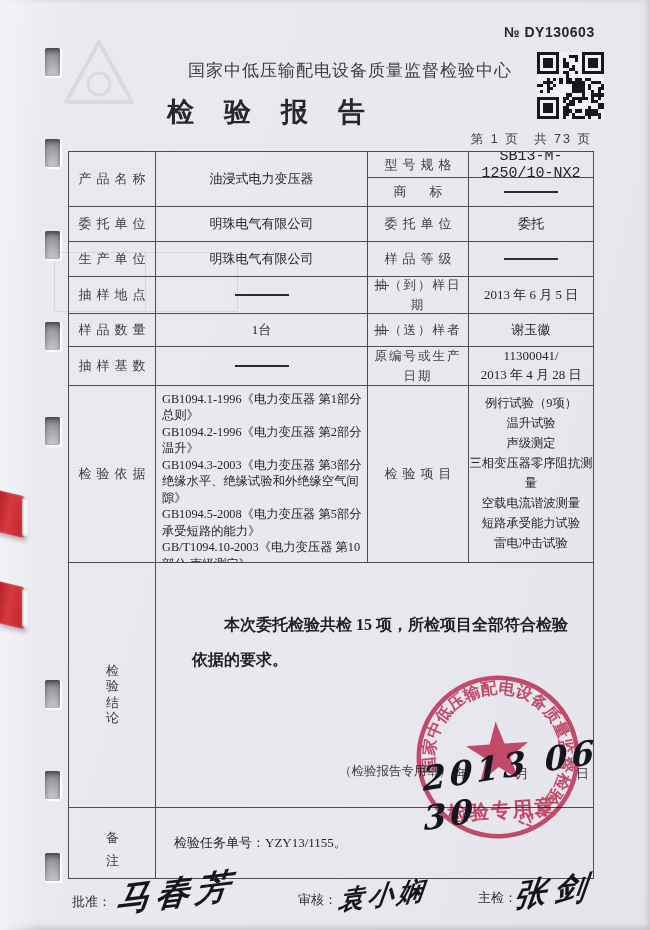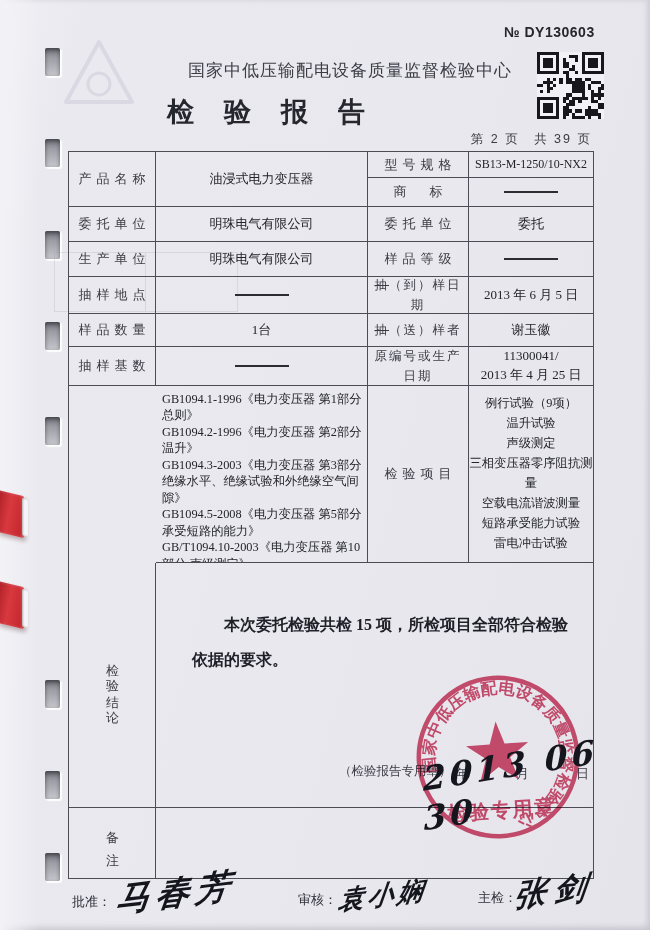--- a/index.html
+++ b/index.html
@@ -45,21 +45,21 @@
   .cell{border-right:1px solid #4c4c56;border-bottom:1px solid #4c4c56;
         display:flex;align-items:center;justify-content:center;
         font-family:"Liberation Serif","DejaVu Serif",serif;color:#26262e;
         text-align:center;overflow:hidden;}
   .cell.no-r{border-right:none;}
   .cell.no-b{border-bottom:none;}
   .lbl{font-size:13px;color:#3b3b45;letter-spacing:5px;text-indent:5px;}
   .lbl-narrow{font-size:12.5px;color:#3b3b45;letter-spacing:2px;line-height:1.6;
         padding:0 6px;text-indent:0;}
   .val{font-size:13px;color:#23232b;}
-  .val-latin{font-family:Liberation Serif, serif;font-size:12px;}
+  .val-latin{font-family:Liberation Mono, monospace;font-size:15px;}
   .dashmark{display:inline-block;width:54px;height:0;border-bottom:2px solid #2b2b33;}
   .struck{text-decoration:line-through;}
   .two-line{flex-direction:column;line-height:1.45;}
   .list-left{align-items:flex-start;justify-content:flex-start;text-align:left;
         font-size:12.3px;line-height:1.34;padding:5px 4px 4px 6px;color:#23232b;
         flex-direction:column;display:flex;}
   .list-center{justify-content:center;text-align:center;font-size:12.3px;line-height:1.62;
         color:#23232b;flex-direction:column;display:flex;}
   .vlabel{writing-mode:vertical-rl;letter-spacing:16px;font-size:13px;color:#3b3b45;}
   .vlabel2{writing-mode:vertical-rl;letter-spacing:22px;font-size:13px;color:#3b3b45;}
@@ -246,21 +246,21 @@
       <rect x="2" y="2" width="3" height="3" fill="#17171d"></rect>
       <rect x="14" y="0" width="7" height="7" fill="#17171d"></rect>
       <rect x="15" y="1" width="5" height="5" fill="#f2f1f5"></rect>
       <rect x="16" y="2" width="3" height="3" fill="#17171d"></rect>
       <rect x="0" y="14" width="7" height="7" fill="#17171d"></rect>
       <rect x="1" y="15" width="5" height="5" fill="#f2f1f5"></rect>
       <rect x="2" y="16" width="3" height="3" fill="#17171d"></rect>
     </svg>
   <div class="org-header">国家中低压输配电设备质量监督检验中心</div>
   <div class="doc-title">检验报告</div>
-  <div class="page-info">第 2 页　共 39 页</div>
+  <div class="page-info">第 1 页　共 73 页</div>
 
   <div class="tbl">
 
     <div class="cell lbl" style="grid-column:1;grid-row:1/3">产品名称</div>
     <div class="cell val" style="grid-column:2;grid-row:1/3">油浸式电力变压器</div>
     <div class="cell lbl" style="grid-column:3;grid-row:1">型号规格</div>
     <div class="cell val val-latin no-r" style="grid-column:4;grid-row:1">SB13-M-1250/10-NX2</div>
     <div class="cell lbl" style="grid-column:3;grid-row:2">商　标</div>
     <div class="cell no-r" style="grid-column:4;grid-row:2">
         <span class="dashmark"></span>
@@ -294,23 +294,24 @@
     </div>
     <div class="cell val no-r" style="grid-column:4;grid-row:6">谢玉徽</div>
 
     <div class="cell lbl" style="grid-column:1;grid-row:7">抽样基数</div>
     <div class="cell" style="grid-column:2;grid-row:7">
         <span class="dashmark"></span>
       </div>
     <div class="cell lbl-narrow" style="grid-column:3;grid-row:7">原编号或生产日期</div>
     <div class="cell val two-line no-r" style="grid-column:4;grid-row:7">
       <span>11300041/</span>
-      <span>2013 年 4 月 25 日</span>
-    </div>
-
+      <span>2013 年 4 月 28 日</span>
+    </div>
+
+    <div class="cell lbl" style="grid-column:1;grid-row:8">检验依据</div>
     <div class="cell list-left" style="grid-column:2;grid-row:8">
         <div>GB1094.1-1996《电力变压器 第1部分 总则》</div>
         <div>GB1094.2-1996《电力变压器 第2部分 温升》</div>
         <div>GB1094.3-2003《电力变压器 第3部分 绝缘水平、绝缘试验和外绝缘空气间隙》</div>
         <div>GB1094.5-2008《电力变压器 第5部分 承受短路的能力》</div>
         <div>GB/T1094.10-2003《电力变压器 第10部分 声级测定》</div>
       </div>
     <div class="cell lbl" style="grid-column:3;grid-row:8">检验项目</div>
     <div class="cell list-center no-r" style="grid-column:4;grid-row:8">
         <div>例行试验（9项）</div>
@@ -331,20 +332,21 @@
       <div class="date-units">
           <div>年</div>
           <div>月</div>
           <div>日</div>
         </div>
     </div>
 
     <div class="cell no-b" style="grid-column:1;grid-row:10">
       <span class="vlabel2">备注</span>
     </div>
+    <div class="cell val remark-cell no-r no-b" style="grid-column:2/5;grid-row:10">检验任务单号：YZY13/1155。</div>
   </div>
 
   <svg class="stamp" viewBox="0 0 200 200">
     <circle cx="100" cy="100" r="87" fill="none" stroke-width="5" stroke="#cf3a5f"></circle>
     <defs>
       <path id="ringPath" d="M 31.1 112.2 A 70 70 0 1 1 112.2 168.9" fill="none"></path>
     </defs>
     <text font-size="17.5" font-weight="bold" font-family="'Liberation Serif','DejaVu Serif',serif" fill="#cf3a5f">
       <textPath href="#ringPath" startOffset="0" textLength="326" lengthAdjust="spacingAndGlyphs">国家中低压输配电设备质量监督检验中心</textPath>
     </text>

